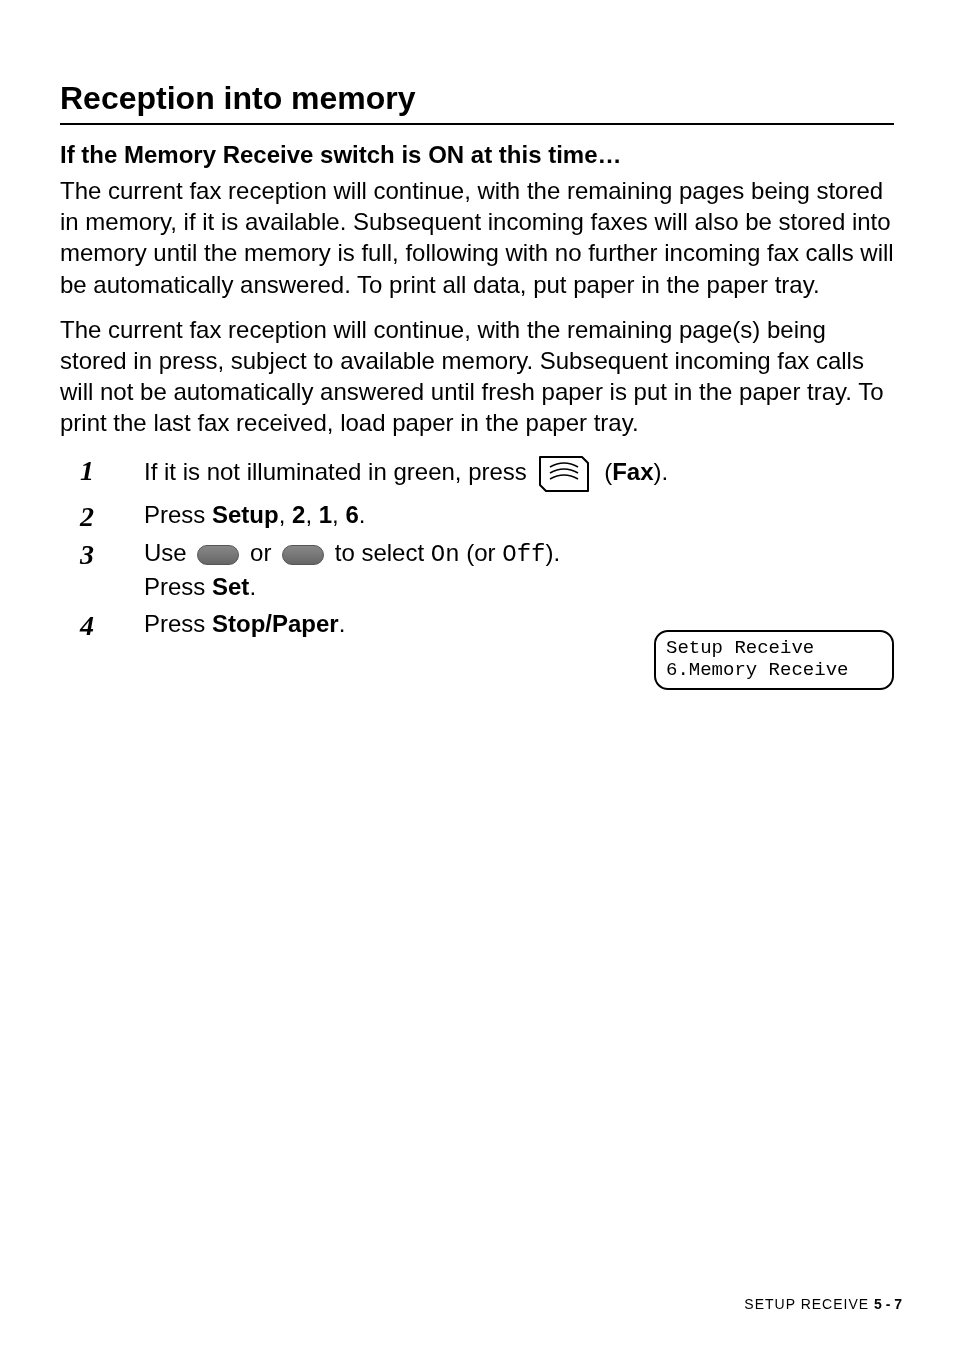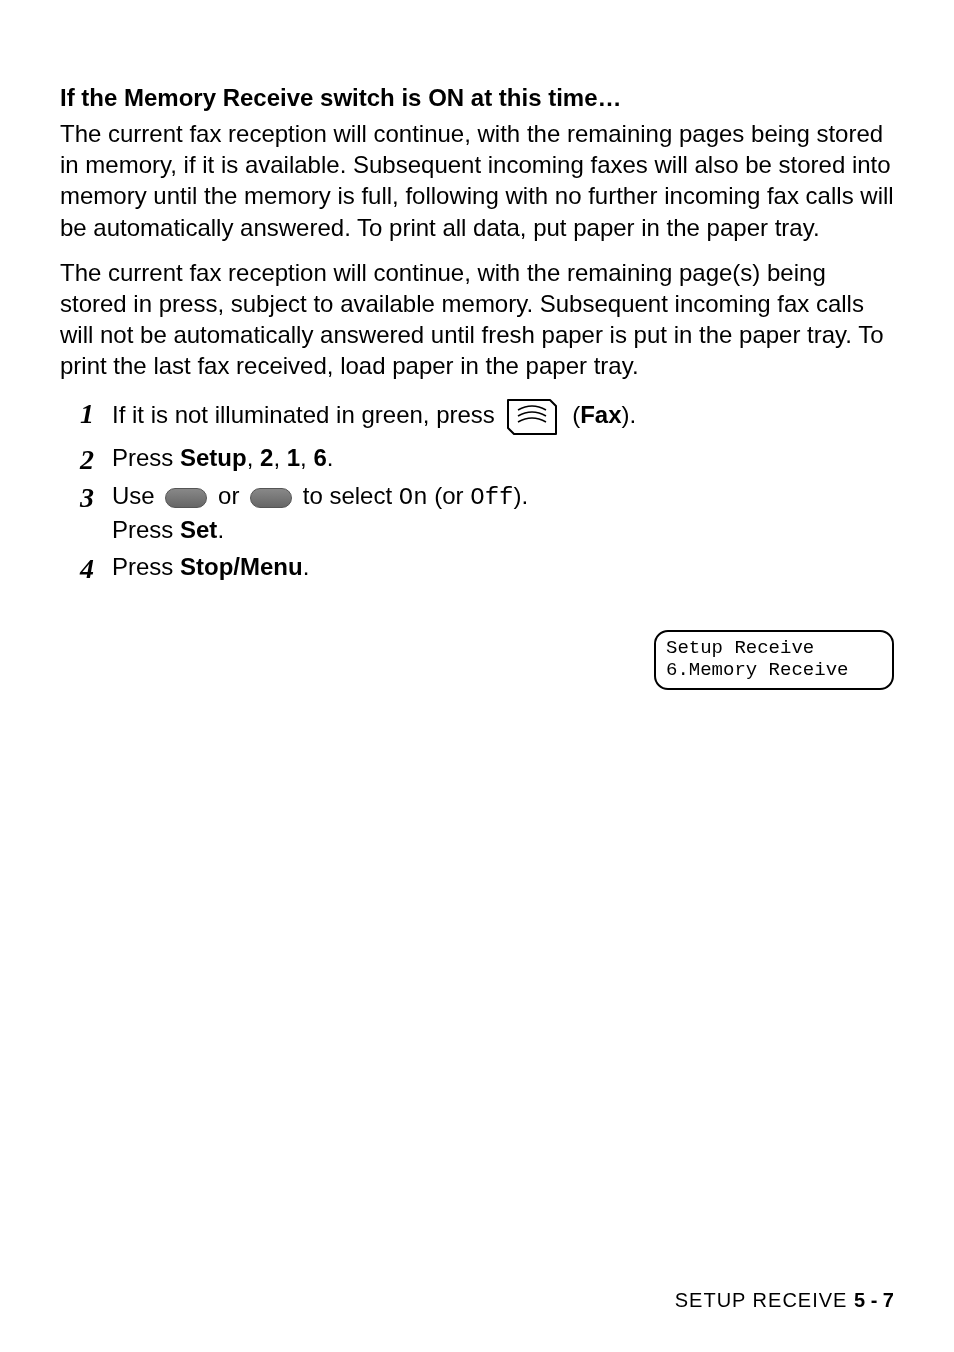--- a/index.html
+++ b/index.html
@@ -61,20 +61,21 @@
     font-style: italic;
     font-weight: bold;
     font-size: 28px;
     margin-right: 18px;
     line-height: 1.2;
     padding-top: 1px;
   }
   .step-text {
     flex: 1 1 auto;
     padding-right: 240px; 
+    margin-left: 32px;
   }
   .step-text.full {
     padding-right: 0;
   }
   .inline-btn {
     display: inline-block;
     vertical-align: middle;
     width: 40px;
     height: 18px;
     border-radius: 10px;
@@ -107,34 +108,35 @@
     border-radius: 14px;
     padding: 6px 10px;
     font-family: "Courier New", Courier, monospace;
     font-size: 19px;
     line-height: 1.15;
     white-space: nowrap;
   }
   .footer {
     position: absolute;
     bottom: 40px;
-    right: 60px;
-    font-size: 20px;
+    right: 52px;
+    font-size: 14px;
   }
   .footer .chap {
     letter-spacing: 1px;
   }
   .footer .pgno {
     font-weight: bold;
   }
 </style>
 </head>
 <body>
 
 <div class="page">
+  <div class="heading">Reception into memory</div>
 
 
   <div class="subhead">If the Memory Receive switch is ON at this time…</div>
   <div class="bodytext">The current fax reception will continue, with the remaining pages being stored in memory, if it is available. Subsequent incoming faxes will also be stored into memory until the memory is full, following with no further incoming fax calls will be automatically answered. To print all data, put paper in the paper tray.</div>
 
   <div class="bodytext">The current fax reception will continue, with the remaining page(s) being stored in press, subject to available memory. Subsequent incoming fax calls will not be automatically answered until fresh paper is put in the paper tray. To print the last fax received, load paper in the paper tray.</div>
 
   <div class="steps">
 
     <div class="step">
@@ -163,21 +165,21 @@
       <div class="step-text">
         <span>Use </span><span class="inline-btn"></span><span> or </span><span class="inline-btn"></span><span> to select </span><span class="mono">On</span><span> (or </span><span class="mono">Off</span><span>).</span>
         <br>
         <span>Press </span><span class="bold">Set</span><span>.</span>
       </div>
     </div>
 
     <div class="step">
       <div class="step-num">4</div>
       <div class="step-text">
-        <span>Press </span><span class="bold">Stop/Menu</span><span>.</span>
+        <span>Press </span><span class="bold">Stop/Paper</span><span>.</span>
       </div>
     </div>
 
   </div>
 
   <div class="lcd-callout">
     <div>Setup Receive</div>
     <div>6.Memory Receive</div>
   </div>
 

